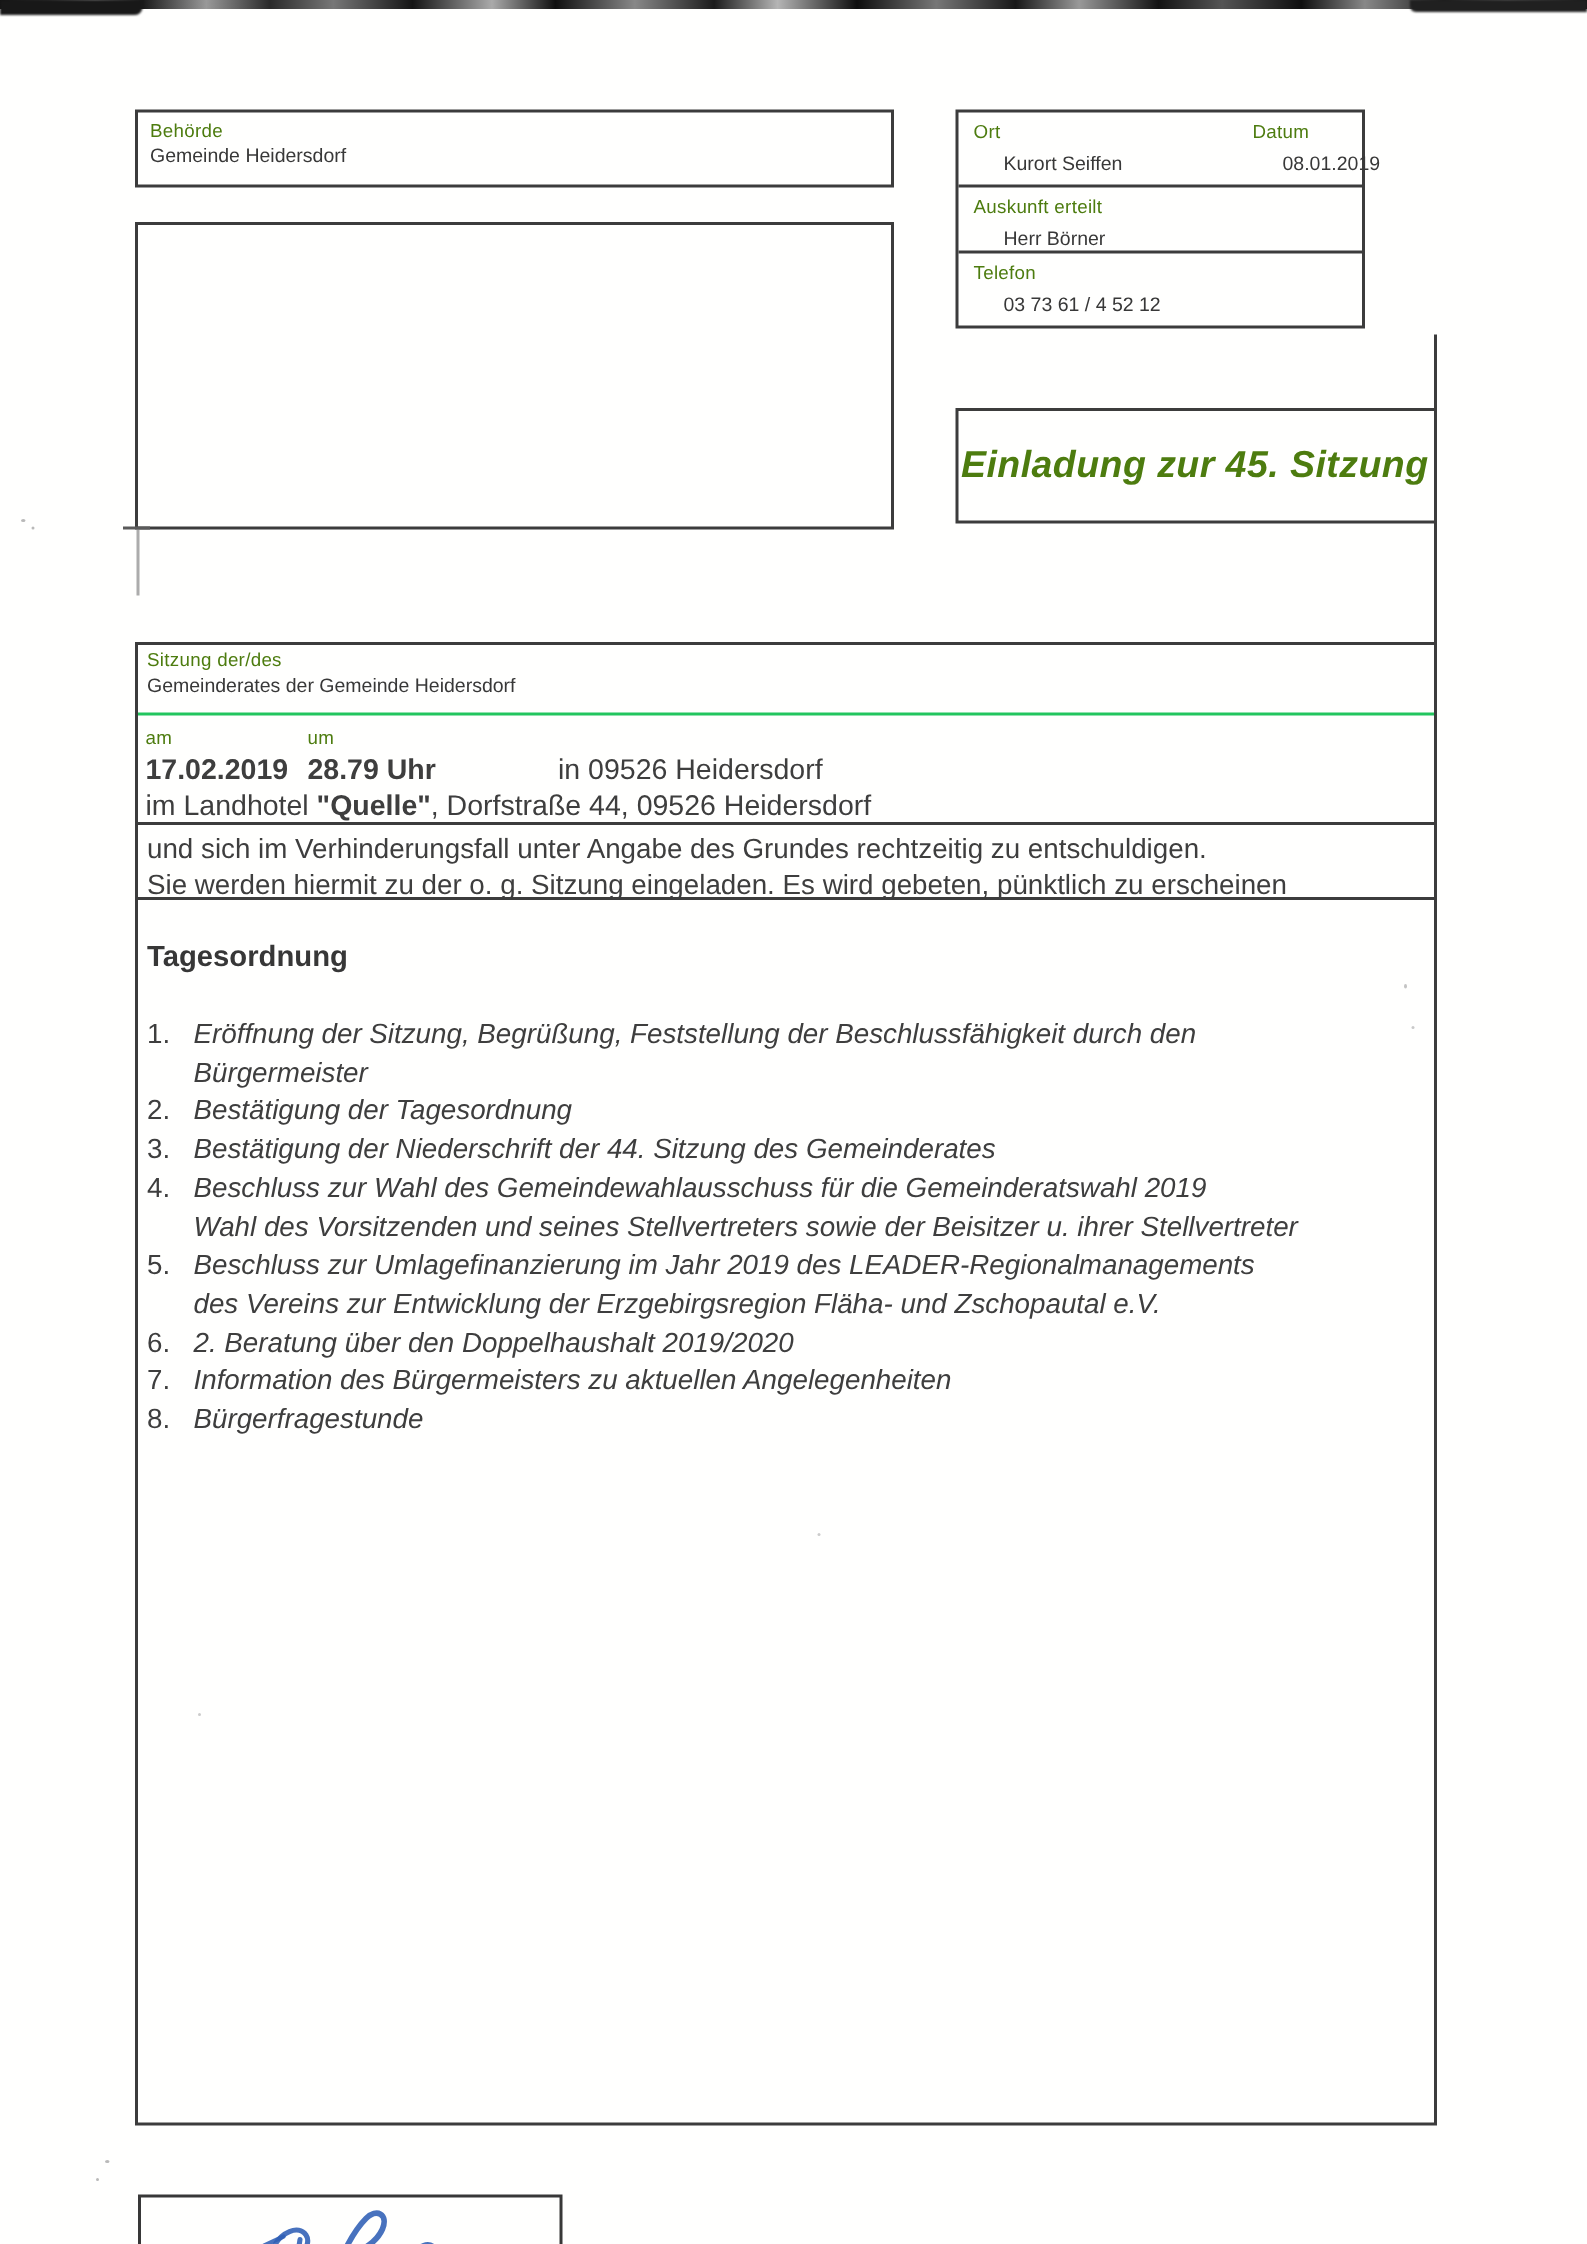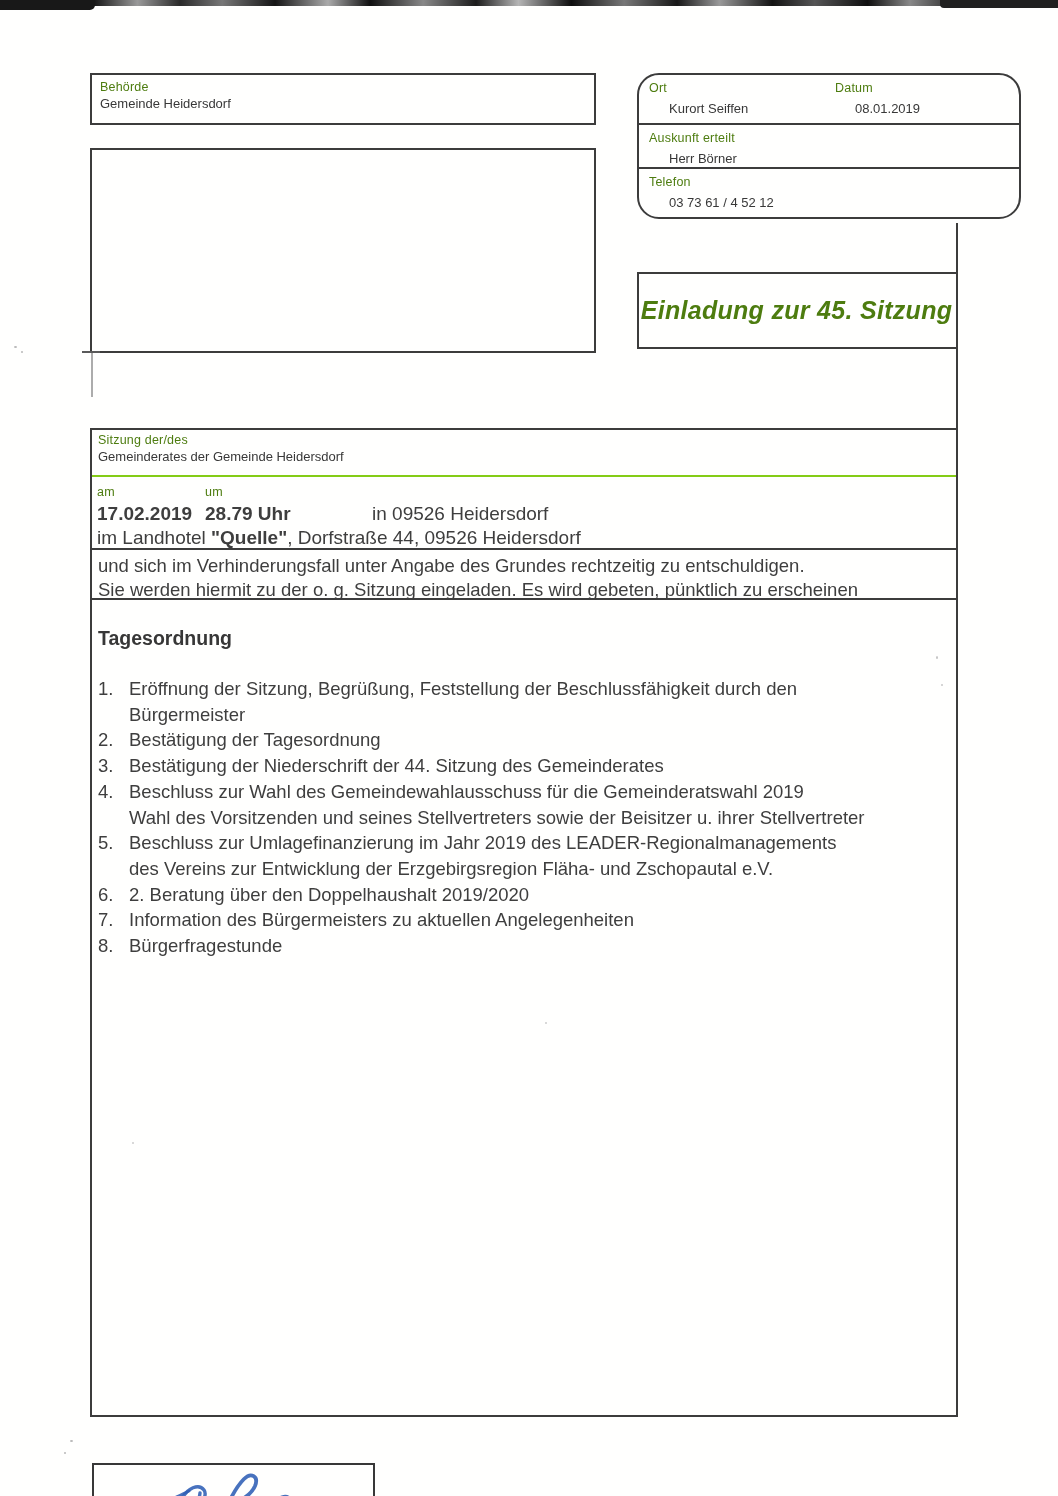--- a/index.html
+++ b/index.html
@@ -35,21 +35,21 @@
   .bold { font-weight: 700; }
 
   
   #behoerde-box { left: 90px; top: 73px; width: 506px; height: 52px; padding: 5px 8px 0 8px; }
   #behoerde-box .fvalue { margin-top: 2px; }
   #address-box { left: 90px; top: 148px; width: 506px; height: 205px; }
   #fold-vline { position:absolute; left:91px; top:353px; width:2px; height:44px; background:#909090; opacity:.75; }
   #fold-tick  { position:absolute; left:82px; top:351px; width:18px; height:2px; background:#5a5a5a; }
 
   
-  #info-box { left: 637px; top: 73px; width: 384px; border-radius: 22px; }
+  #info-box { left: 637px; top: 73px; width: 273px; }
   .info-row { position: relative; }
   #row-ort    { height: 48px; }
   #row-ausk   { height: 44px; border-top: 2px solid #3c3c3c; }
   #row-tel    { height: 50px; border-top: 2px solid #3c3c3c; }
   .info-row .flabel { position: absolute; left: 10px; top: 6px; }
   .info-row .fvalue { position: absolute; left: 10px; top: 26px; margin-left: 20px; }
   .col-datum .flabel { left: 196px; }
   .col-datum .fvalue { left: 196px; }
 
   #right-vline { position: absolute; left: 956px; top: 223px; width: 2px; height: 205px; background: #3c3c3c; }
@@ -58,41 +58,41 @@
     left: 637px; top: 272px; width: 321px; height: 77px;
     display: flex; align-items: center; justify-content: center;
     font-size: 25px; font-weight: 700; color: #4d7c0f; letter-spacing: .3px;
     padding-right: 2px;
     font-style: italic;
   }
 
   
   #main-box { left: 90px; top: 428px; width: 868px; height: 989px; }
   .sec { position: absolute; left: 0; right: 0; }
-  #sec-sitzung { top: 0; height: 47px; border-bottom: 2px solid #84cc16; padding: 3px 6px 0 6px; }
+  #sec-sitzung { top: 0; height: 47px; border-bottom: 2px solid #22c55e; padding: 3px 6px 0 6px; }
   #sec-sitzung .fvalue { margin-top: 2px; }
 
   #sec-datetime { top: 47px; height: 73px; border-bottom: 2px solid #3c3c3c; }
   #sec-datetime .flabel { position: absolute; top: 8px; }
   #lbl-am { left: 5px; } #lbl-um { left: 113px; }
   #dt-line1 { position: absolute; top: 26px; left: 0; right: 0; height: 22px; }
   #dt-date  { position: absolute; left: 5px;   font-size: 19px; font-weight: 700; }
   #dt-time  { position: absolute; left: 113px; font-size: 19px; font-weight: 700; }
   #dt-place { position: absolute; left: 280px; font-size: 19px; }
   #dt-line2 { position: absolute; top: 50px; left: 5px; font-size: 19px; }
 
   #sec-note { top: 120px; height: 50px; border-bottom: 2px solid #3c3c3c; padding: 4px 6px 0 6px; }
   #sec-note .ln { display: block; font-size: 18.5px; line-height: 23.5px; }
 
   #sec-agenda { top: 170px; bottom: 0; border-radius: 28px; }
   #agenda-title { position: absolute; left: 6px; top: 27px; font-size: 19.5px; font-weight: 700; color: #373737; }
   #agenda-list { position: absolute; left: 6px; top: 76px; right: 10px; }
   .agenda-item { display: flex; font-size: 18.5px; line-height: 25.7px; color: #3e3e3e; }
   .agenda-item .num { width: 31px; flex: 0 0 31px; }
-  .agenda-item .ln { display: block; }
+  .agenda-item .ln { display: block; font-style: italic; }
 
   #signature-box {
     position: absolute; left: 0px; top: 863px; width: 283px; height: 72px;
     border: 2px solid #383838;
   }
   #signature-svg { position: absolute; left: 0; top: 0; overflow: visible; }
   #signature-svg path { fill: none; stroke: #2f5fb5; stroke-linecap: round; stroke-linejoin: round; opacity: .88; }
 </style>
 </head>
 <body>

